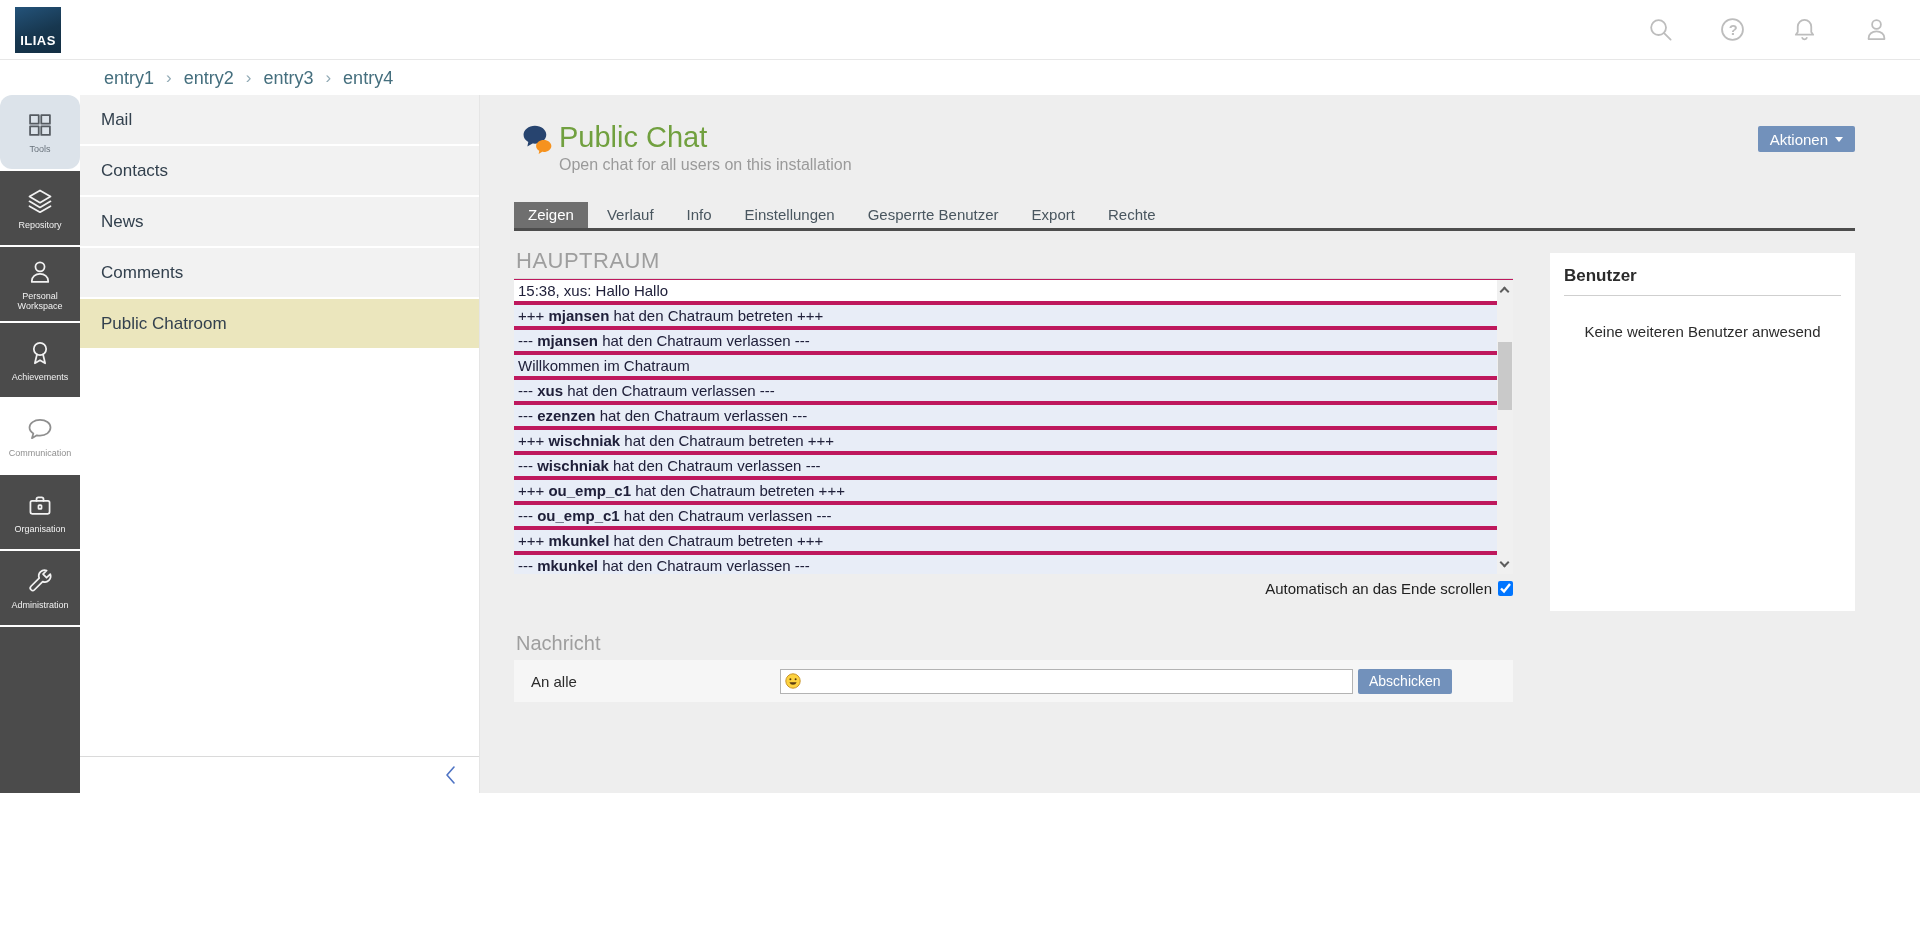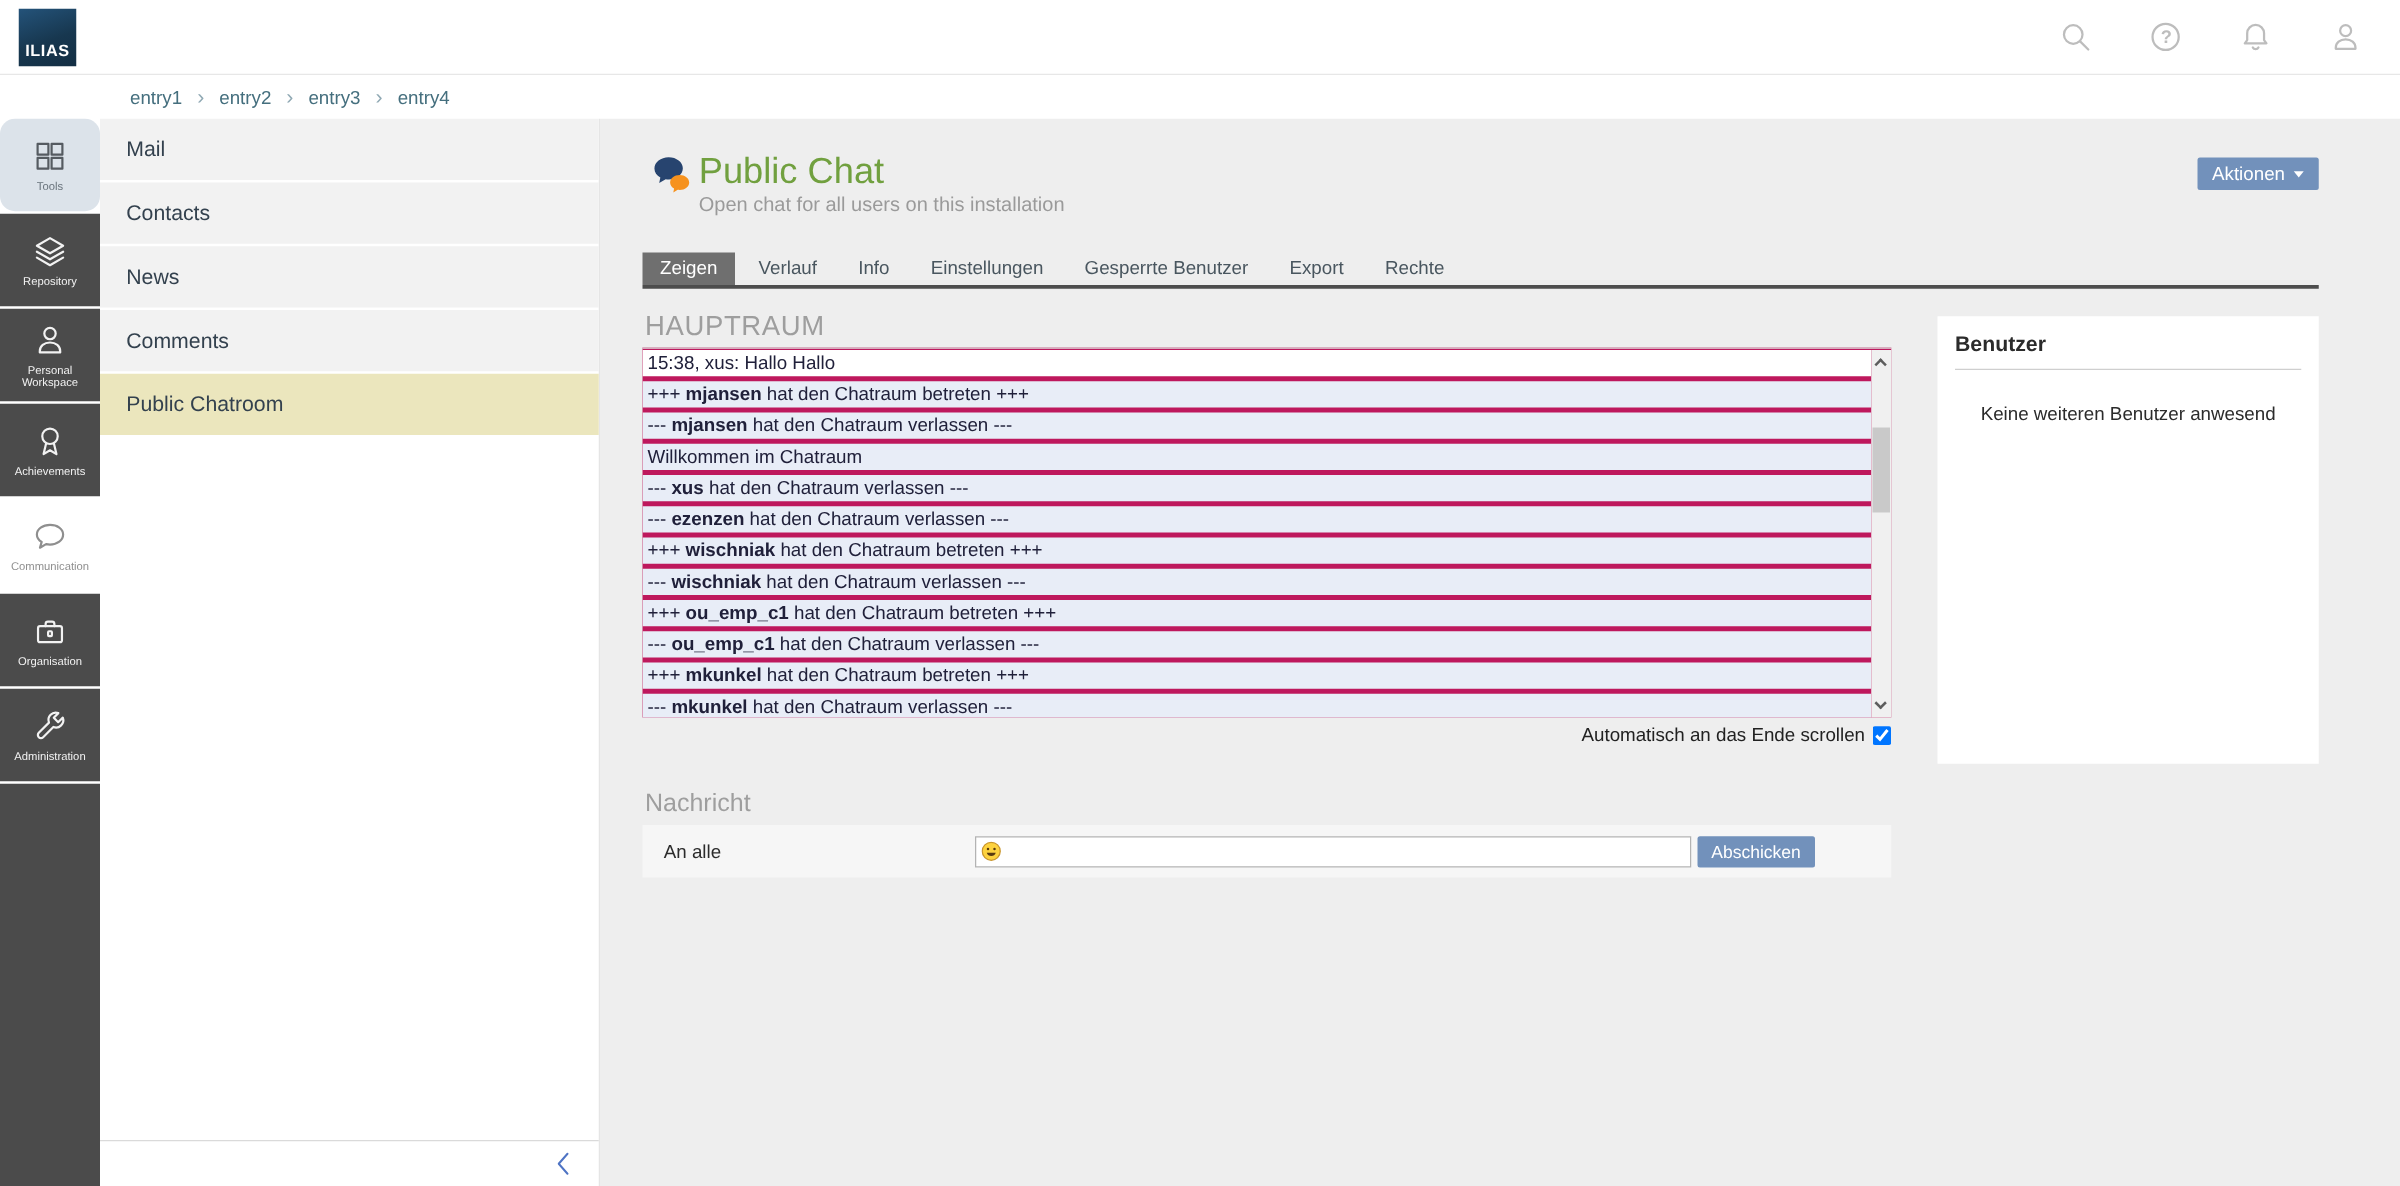--- a/index.html
+++ b/index.html
@@ -1,39 +1,39 @@
 <!DOCTYPE html>
 <html><head>
 <meta charset="utf-8">
 <style>
   * { margin:0; padding:0; box-sizing:border-box; }
   html,body { width:1920px; height:949px; overflow:hidden;
     font-family:"Liberation Sans", sans-serif; background:#fff; }
-  .stage { position:relative; width:1920px; height:949px; }
+  .stage { position:relative; width:1920px; height:793px; }
 
   
   .topbar { position:absolute; left:0; top:0; width:1920px; height:60px;
     background:#fff; border-bottom:1px solid #e7e7e7; display:flex;
     align-items:center; justify-content:space-between; padding:0 30px 0 15px; }
   .logo { width:46px; height:46px;
     background:linear-gradient(160deg,#24537a 0%,#17374f 55%,#132e43 100%);
     display:flex; align-items:flex-end; justify-content:center;
     padding-bottom:5px; }
   .logo span { color:#fff; font-weight:bold; font-size:13px; letter-spacing:.5px; }
   .top-icons { display:flex; align-items:center; gap:45px; }
   .top-icon { width:27px; height:27px; color:#bdbdbd; cursor:pointer; }
   .top-icon svg { width:100%; height:100%; stroke:currentColor; fill:none;
     stroke-width:1.6; stroke-linecap:round; stroke-linejoin:round; }
   .top-icon svg text { fill:currentColor; stroke:none;
     font-size:13px; font-weight:bold; }
 
   
   .crumbbar { position:absolute; left:0; top:61px; width:1920px; height:34px;
     background:#fff; display:flex; align-items:center; padding-left:104px; }
-  .crumb { color:#456f7e; font-size:15px; cursor:pointer; }
+  .crumb { color:#456f7e; font-size:18px; cursor:pointer; }
   .crumb-sep { color:#90a9b4; font-size:17px; margin:0 12px; }
 
   
   .mainbar { position:absolute; left:0; top:95px; bottom:0; width:80px;
     background:#fff; display:flex; flex-direction:column; }
   .nav-item { height:74px; margin-bottom:2px; background:#4b4b4b; color:#f2f2f2;
     display:flex; flex-direction:column; align-items:center;
     justify-content:center; gap:5px; cursor:pointer; }
   .nav-item .nicon { width:28px; height:28px; }
   .nav-item .nicon svg { width:100%; height:100%; stroke:currentColor; fill:none;

